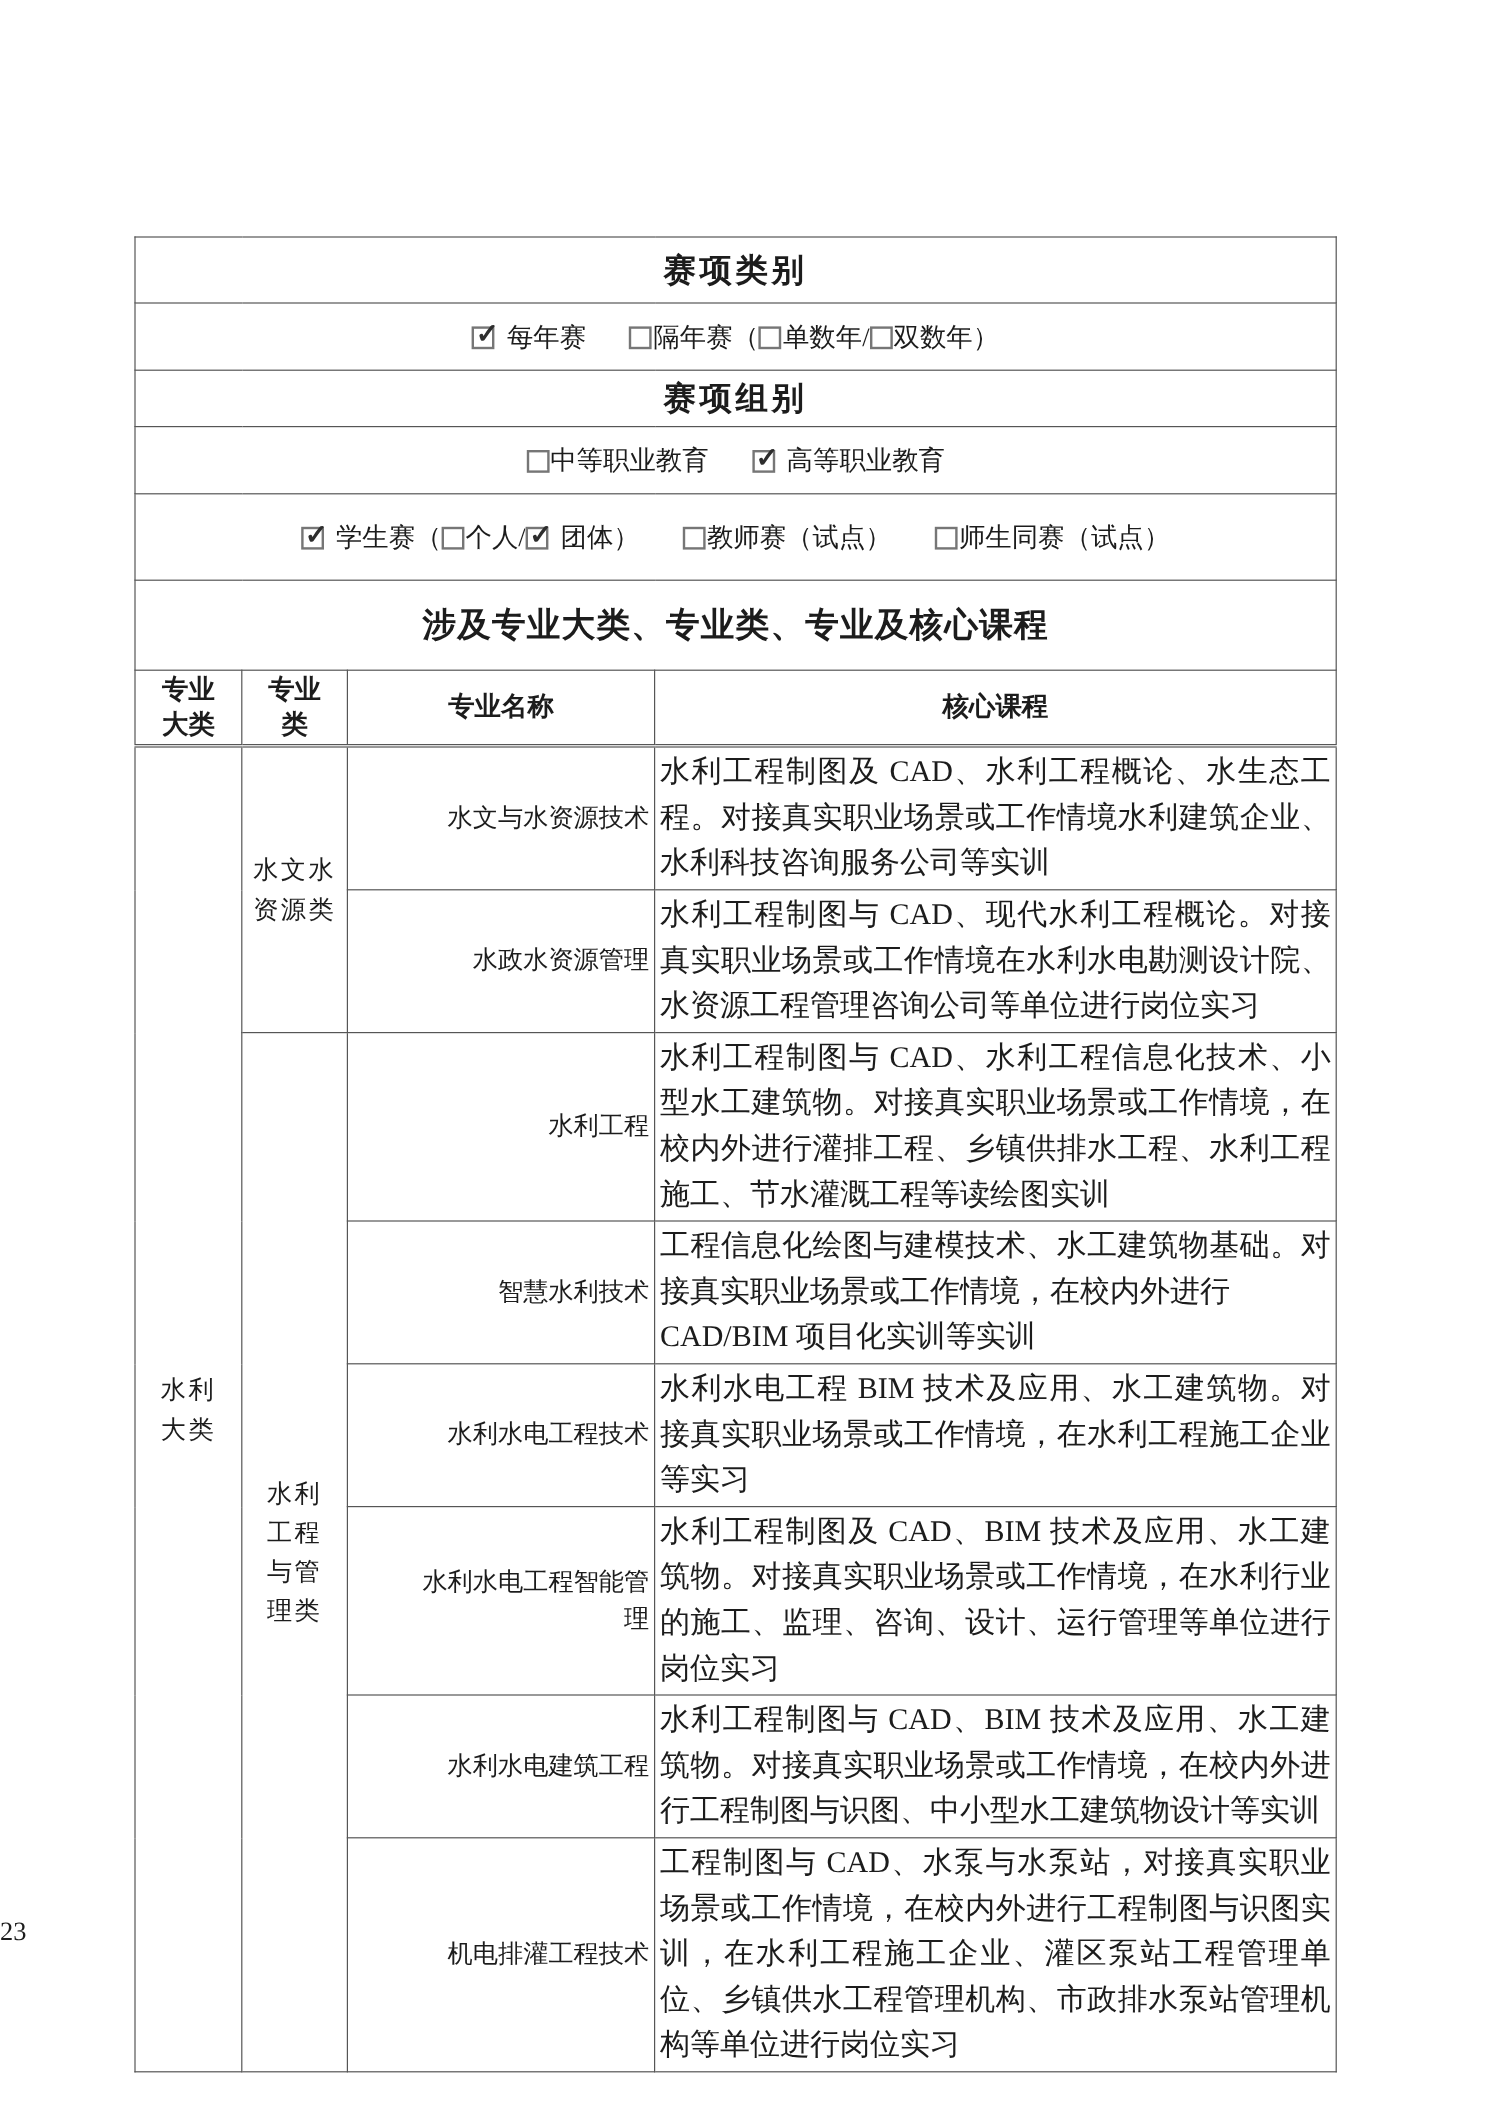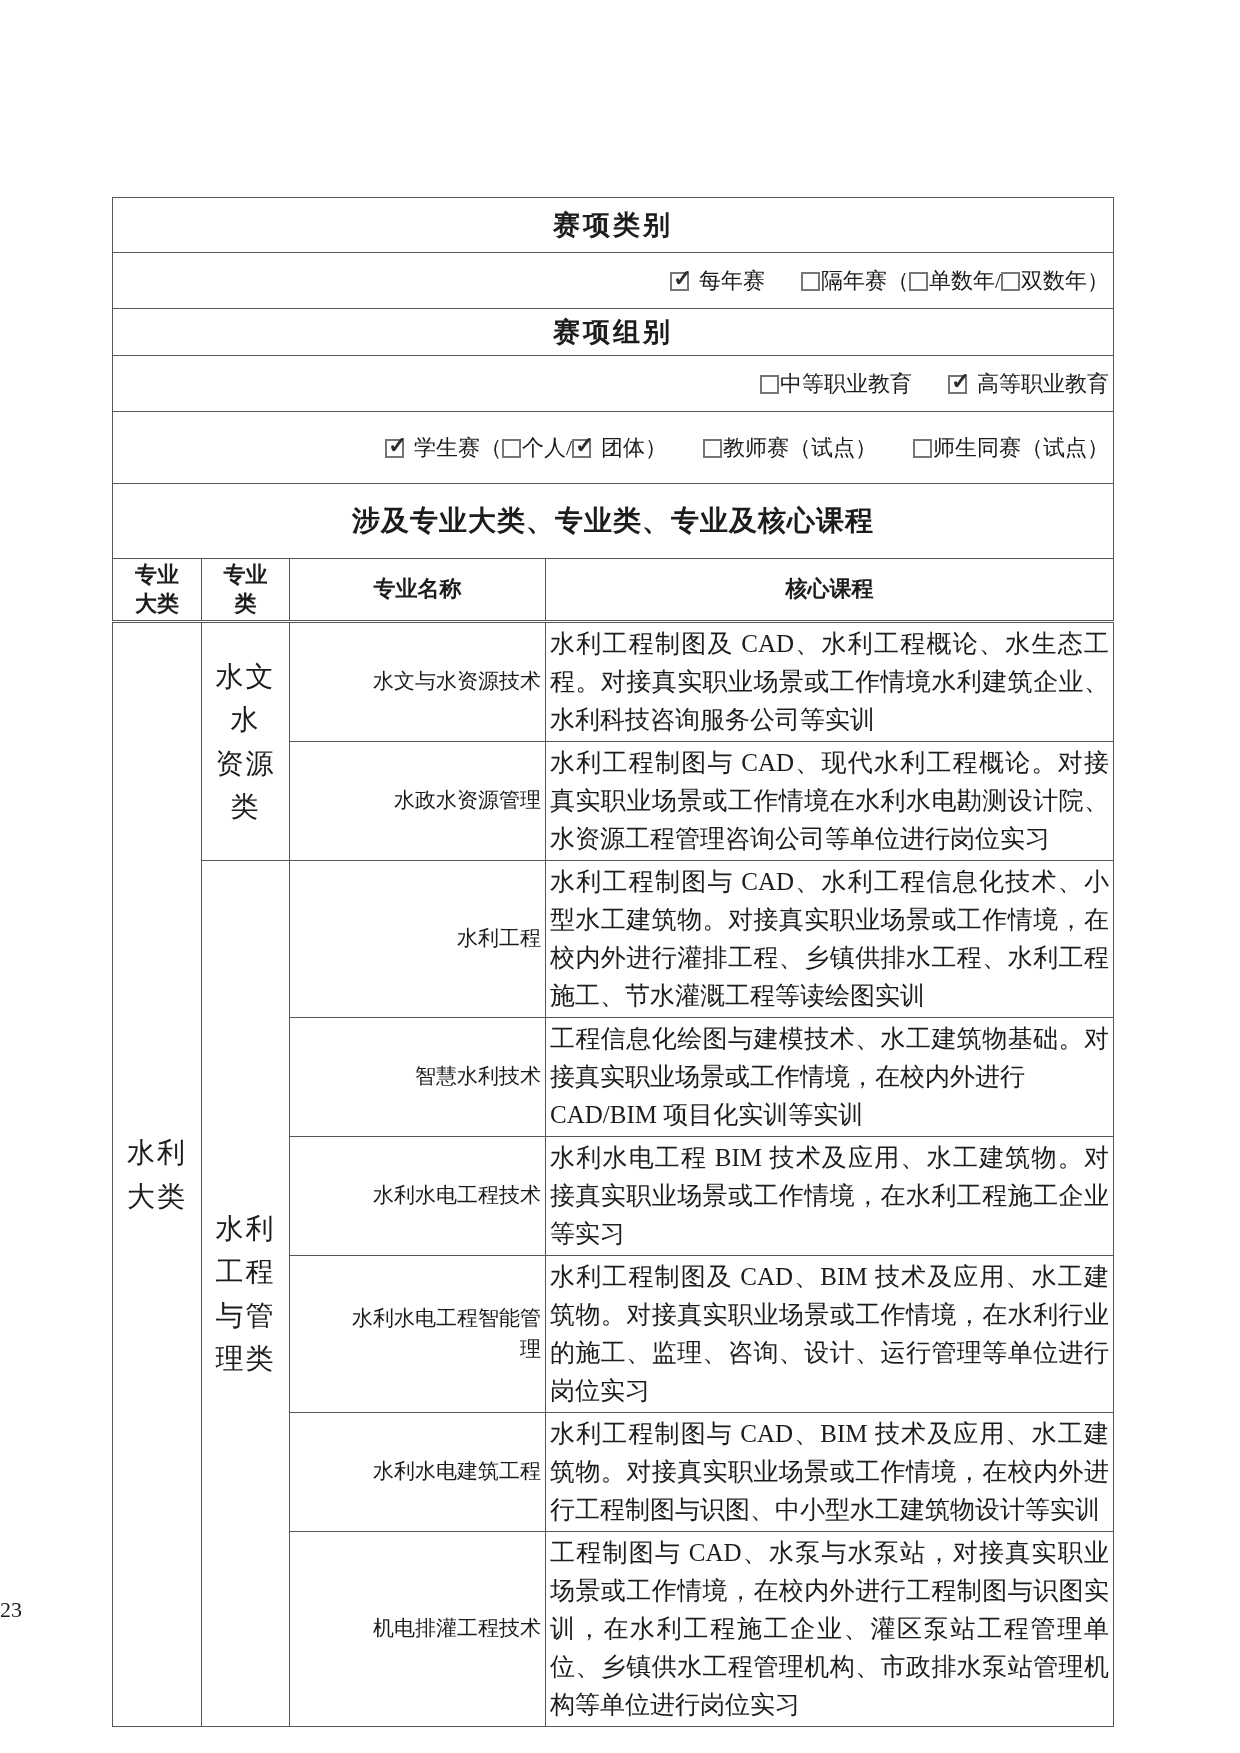--- a/index.html
+++ b/index.html
@@ -8,25 +8,25 @@
     font-family:"Liberation Serif","DejaVu Serif",serif;color:#1c1c1c;
   }
   .doc-table{
     position:absolute;left:112px;top:197px;width:1001px;
     border-collapse:collapse;table-layout:fixed;background:#fff;
   }
   .doc-table td{border:1.5px solid #565656;vertical-align:middle;padding:2px 4px;}
   col.c1{width:89px;}col.c2{width:88px;}col.c3{width:256px;}col.c4{width:568px;}
   .title-cell{text-align:center;font-weight:bold;font-size:27px;letter-spacing:3px;margin-left:22px;}
   .majors-title{font-size:28px;letter-spacing:1px;}
-  .option-cell{text-align:right;font-size:22px;white-space:nowrap;}
+  .option-cell{text-align:center;font-size:22px;white-space:nowrap;}
   .head-cell{text-align:center;font-weight:bold;font-size:22px;line-height:1.3;white-space:pre-line;}
   tr.header-row td{border-bottom:3px double #565656;}
   .major-cat-cell,.class-cell{
-    text-align:center;font-size:28px;line-height:1.55;white-space:pre-line;letter-spacing:2px;
+    text-align:center;font-size:21px;line-height:1.55;white-space:pre-line;letter-spacing:2px;
   }
   .name-cell{text-align:right;font-size:21px;line-height:1.5;white-space:pre-line;}
   .courses-cell{
     text-align:justify;font-size:25px;line-height:1.52;white-space:pre-line;
     padding:4px 14px 4px 17px;
   }
   .cb{
     display:inline-block;width:19px;height:19px;box-sizing:border-box;
     border:2px solid #767676;background:#fff;vertical-align:-3px;position:relative;
     margin-right:1px;

